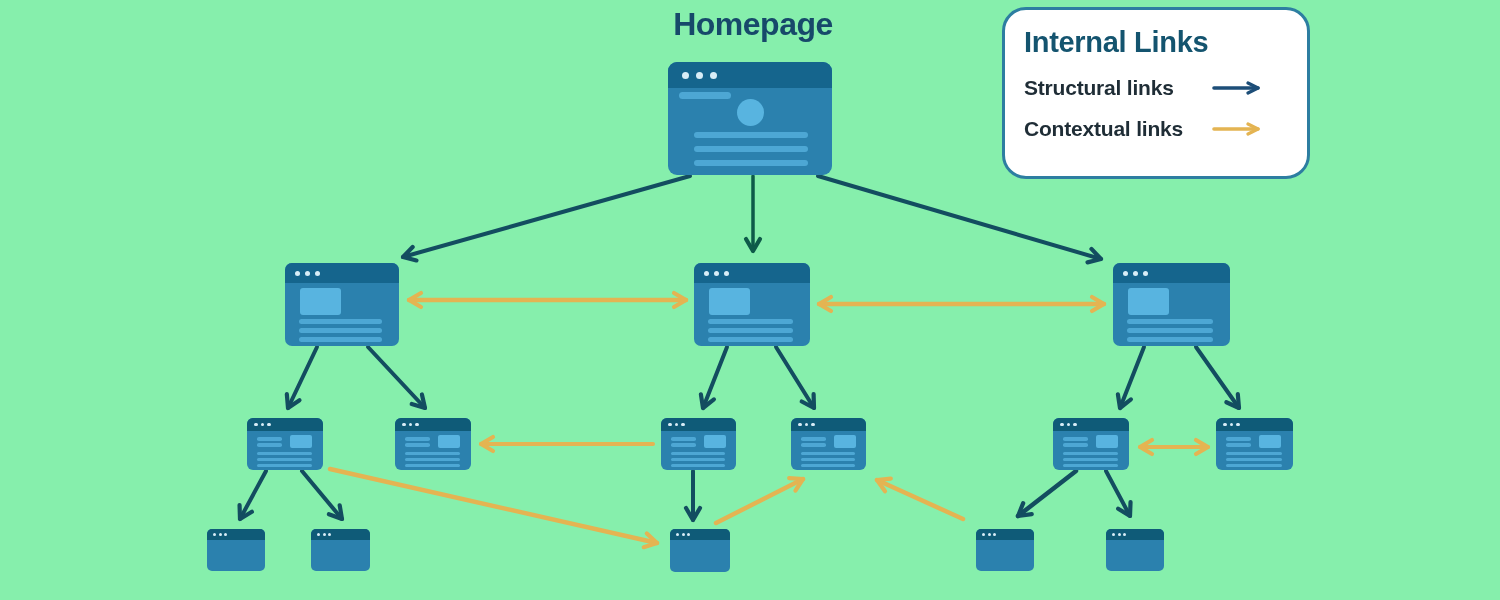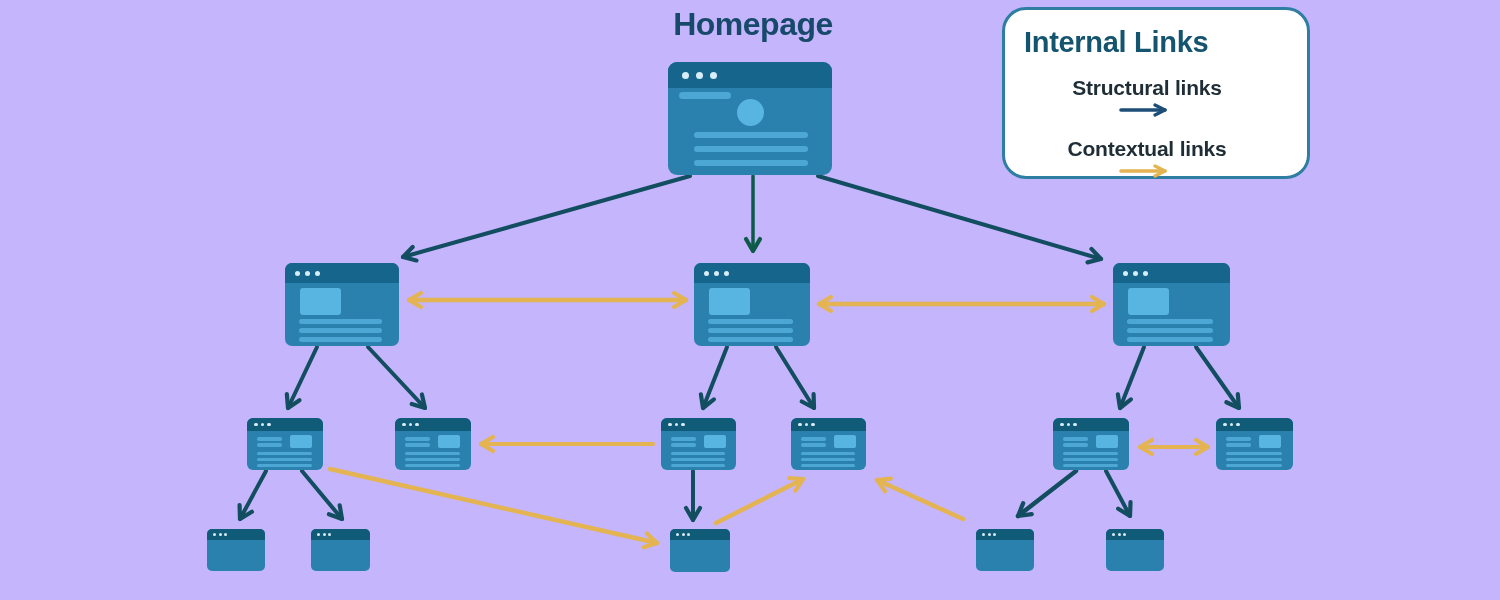--- a/index.html
+++ b/index.html
@@ -1,37 +1,37 @@
 <!DOCTYPE html>
 <html style="--c-title: #17496a; --c-legend-title: #14546f; --c-legend-text: #1f2d36; --c-legend-border: #2d7ea1; --c-structural: #134d60; --c-structural-mid: #0e5a49; --c-legend-structural: #1d4e78; --c-contextual: #e4b452; --c-node-header: #15658d; --c-node-header-dk: #0f5b78; --c-node-body: #2b81ae; --c-node-accent: #4da7d4; --c-node-lite: #58b4e0; --c-node-dot: #d8edf7;"><head>
 <meta charset="utf-8">
 <style>
   html,body { margin:0; padding:0; background:#ffffff; }
   #stage {
     position:relative; width:1500px; height:600px; overflow:hidden;
-    background:#c4b5fd; font-family:"Liberation Sans", sans-serif;
+    background:#86efac; font-family:"Liberation Sans", sans-serif;
   }
 
   
   .title {
     position:absolute; left:753px; top:6px; transform:translateX(-50%);
     font-size:32px; font-weight:bold; color:var(--c-title); letter-spacing:-0.5px;
     white-space:nowrap;
   }
 
   
   .legend {
     position:absolute; left:1002px; top:7px; width:308px; height:172px;
     border:3px solid var(--c-legend-border); border-radius:24px; background:#ffffff;
     box-sizing:border-box; padding:16px 24px 0 19px;
   }
   .legend-title { font-size:29px; font-weight:bold; color:var(--c-legend-title); letter-spacing:-0.3px; }
   .legend-row {
     display:flex; align-items:center; justify-content:space-between;
-    width:246px; margin-top:17px;flex-direction:column;
+    width:246px; margin-top:17px;
   }
   .legend-label { font-size:21px; font-weight:bold; color:var(--c-legend-text); letter-spacing:-0.2px; }
   .legend-arrow { flex:0 0 auto; }
   .lgl-structural { stroke:var(--c-legend-structural); stroke-width:3.6; stroke-linecap:round; }
   .lgl-contextual { stroke:var(--c-contextual); stroke-width:3.6; stroke-linecap:round; }
 
   
   .edges { position:absolute; left:0; top:0; }
   .edge { fill:none; stroke-linecap:round; }
   .edge-structural     { stroke:var(--c-structural); }

